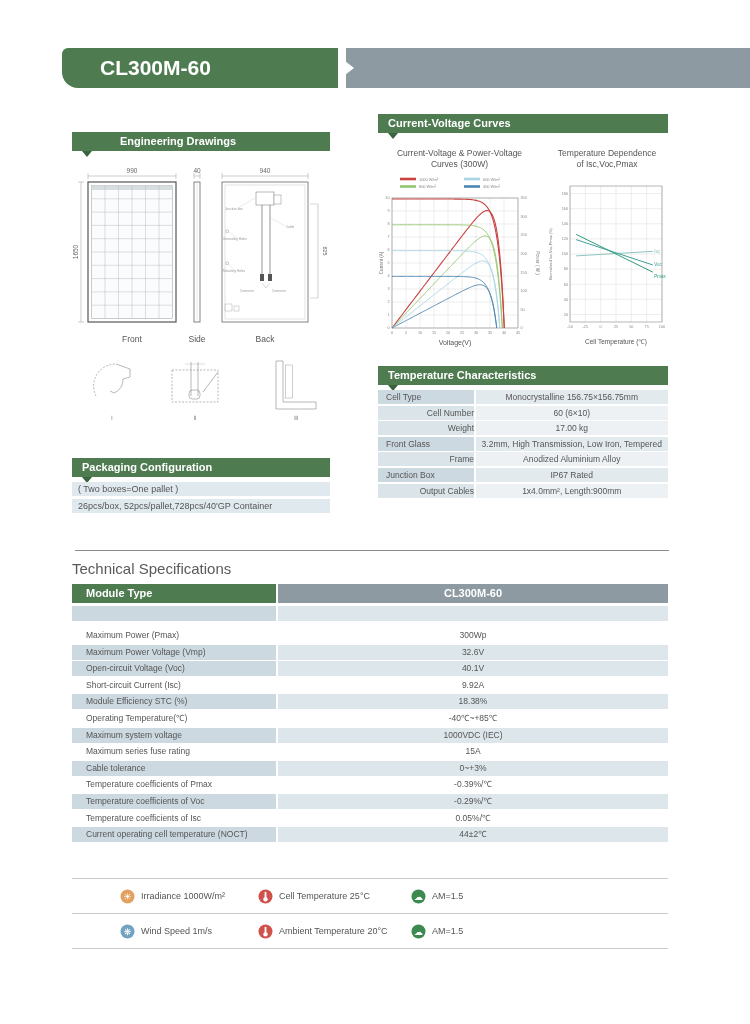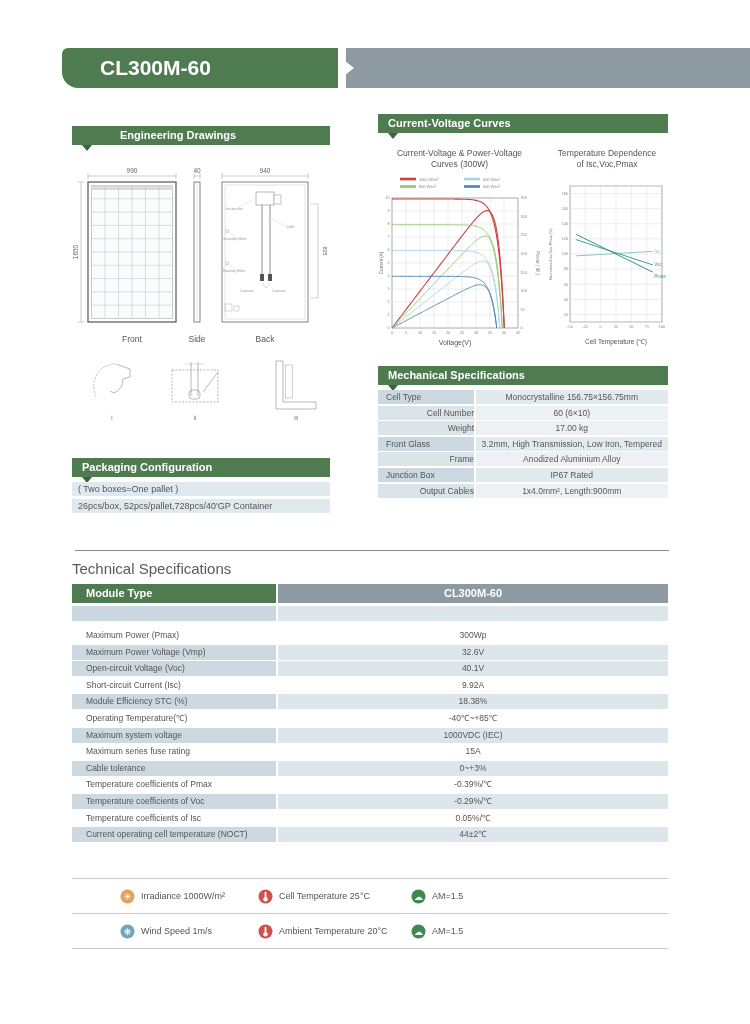--- a/index.html
+++ b/index.html
@@ -62,28 +62,28 @@
 <body>
 
 <div class="page">
 
   <div class="title-green">
     <span>CL300M-60</span>
   </div>
   <div class="title-gray"></div>
   <div class="title-arrow"></div>
 
-  <div class="sec" style="left:72px;top:126px;width:258px;padding-left:48px;">
+  <div class="sec" style="left:72px;top:132px;width:258px;padding-left:48px;">
     <span>Engineering Drawings</span></div>
   <div class="sec" style="left:378px;top:114px;width:290px;">
     <span>Current-Voltage Curves</span></div>
   <div class="sec" style="left:72px;top:458px;width:258px;">
     <span>Packaging Configuration</span></div>
   <div class="sec" style="left:378px;top:366px;width:290px;">
-    <span>Mechanical Specifications</span></div>
+    <span>Temperature Characteristics</span></div>
 
   <svg class="abs" style="left:72px;top:146px;" width="258" height="300" viewBox="0 0 258 300">
 
     <g>
       <line x1="16" y1="30" x2="104" y2="30" stroke="#999" stroke-width="0.5"></line>
       <line x1="16" y1="27" x2="16" y2="33" stroke="#999" stroke-width="0.5"></line>
       <line x1="104" y1="27" x2="104" y2="33" stroke="#999" stroke-width="0.5"></line>
       <text x="60" y="27" font-size="6.5" fill="#666" text-anchor="middle">990</text>
       <line x1="9" y1="36" x2="9" y2="176" stroke="#999" stroke-width="0.5"></line>
       <line x1="6" y1="36" x2="12" y2="36" stroke="#999" stroke-width="0.5"></line>

